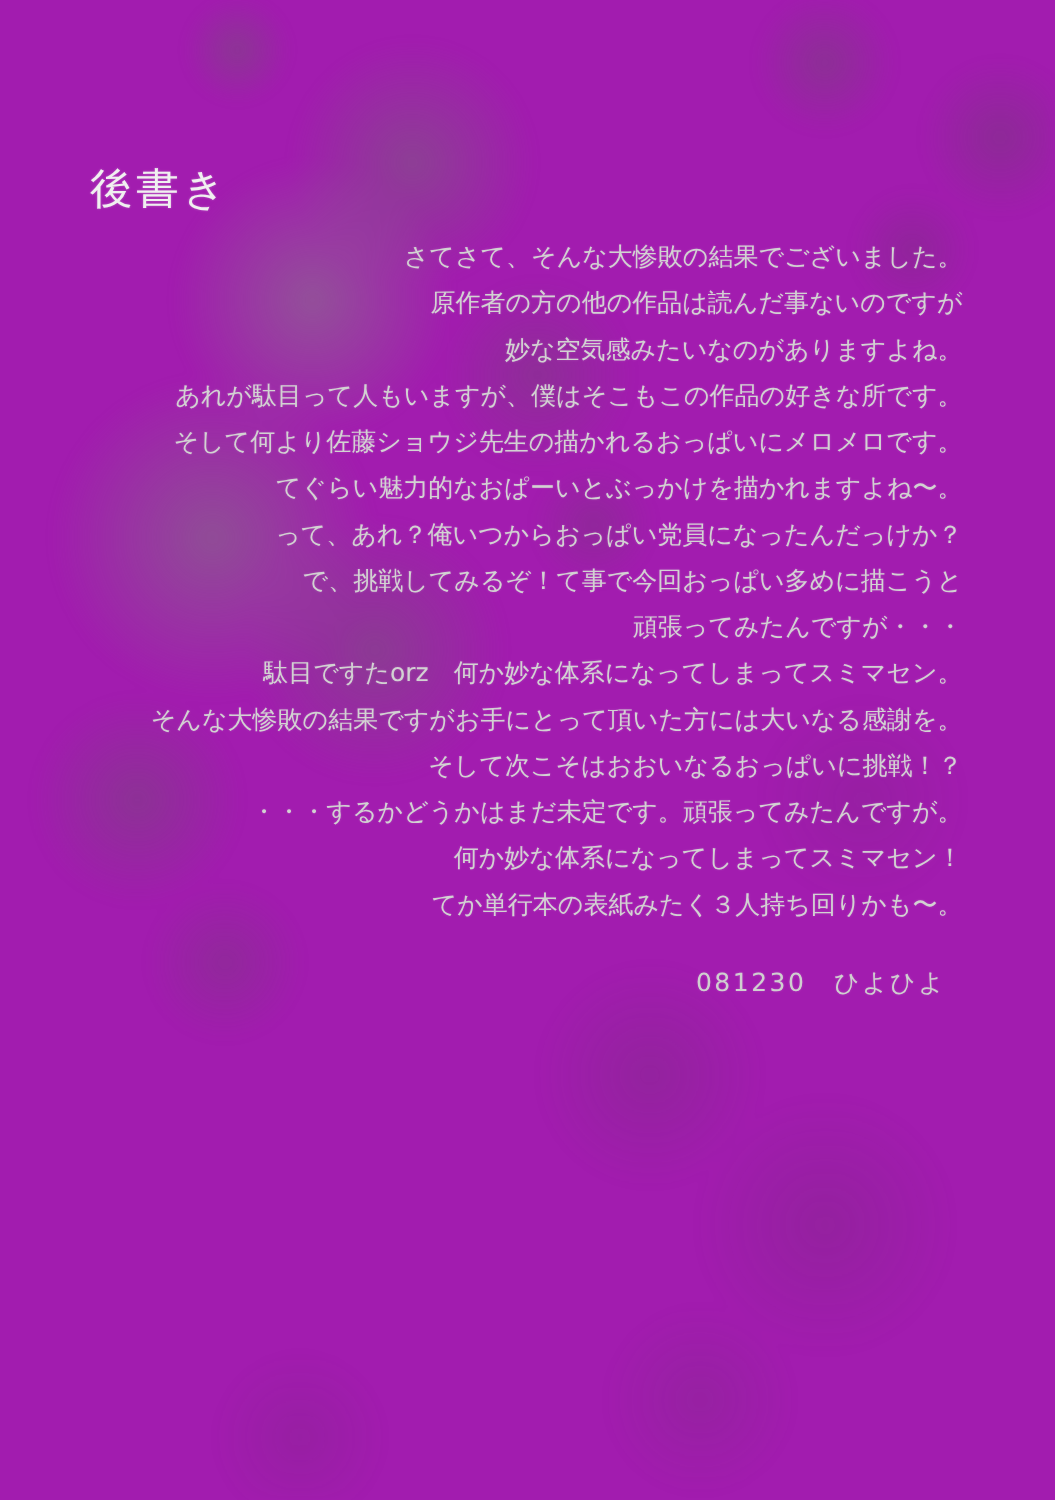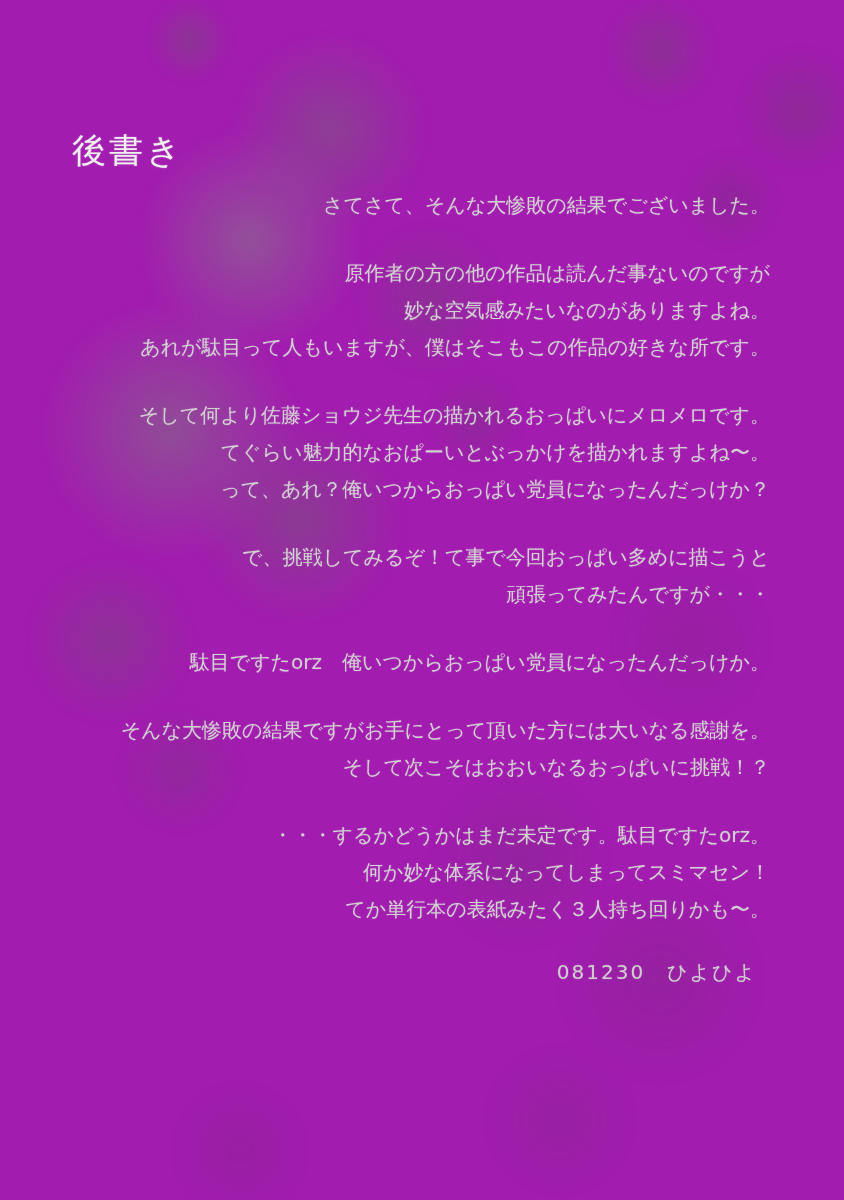--- a/index.html
+++ b/index.html
@@ -54,21 +54,21 @@
     text-align: right;
     color: #d2d2d2;
     font-size: 20px;
     text-shadow: 0 0 2px rgba(255,255,255,.22);
   }
   .line {
     line-height: 37px;
     height: 37px;
     white-space: pre;
   }
-  .line.gap { margin-top: 31px; }
+  .line.gap { }
   .signature {
     margin-top: 26px;
     margin-right: 13px;
     line-height: 37px;
     letter-spacing: 2px;
     color: #cfcfcf;
     white-space: pre;
   }
 </style>
 </head>
@@ -82,21 +82,21 @@
   <div class="body-text">
     <div class="line">さてさて、そんな大惨敗の結果でございました。</div>
     <div class="line gap">原作者の方の他の作品は読んだ事ないのですが</div>
     <div class="line">妙な空気感みたいなのがありますよね。</div>
     <div class="line">あれが駄目って人もいますが、僕はそこもこの作品の好きな所です。</div>
     <div class="line gap">そして何より佐藤ショウジ先生の描かれるおっぱいにメロメロです。</div>
     <div class="line">てぐらい魅力的なおぱーいとぶっかけを描かれますよね〜。</div>
     <div class="line">って、あれ？俺いつからおっぱい党員になったんだっけか？</div>
     <div class="line gap">で、挑戦してみるぞ！て事で今回おっぱい多めに描こうと</div>
     <div class="line">頑張ってみたんですが・・・</div>
-    <div class="line gap">駄目ですたorz　俺いつからおっぱい党員になったんだっけか。</div>
+    <div class="line gap">駄目ですたorz　何か妙な体系になってしまってスミマセン。</div>
     <div class="line gap">そんな大惨敗の結果ですがお手にとって頂いた方には大いなる感謝を。</div>
     <div class="line">そして次こそはおおいなるおっぱいに挑戦！？</div>
-    <div class="line gap">・・・するかどうかはまだ未定です。駄目ですたorz。</div>
+    <div class="line gap">・・・するかどうかはまだ未定です。頑張ってみたんですが。</div>
     <div class="line">何か妙な体系になってしまってスミマセン！</div>
     <div class="line">てか単行本の表紙みたく３人持ち回りかも〜。</div>
     <div class="signature">081230　ひよひよ</div>
   </div>
 </div>
 
 </body></html>

